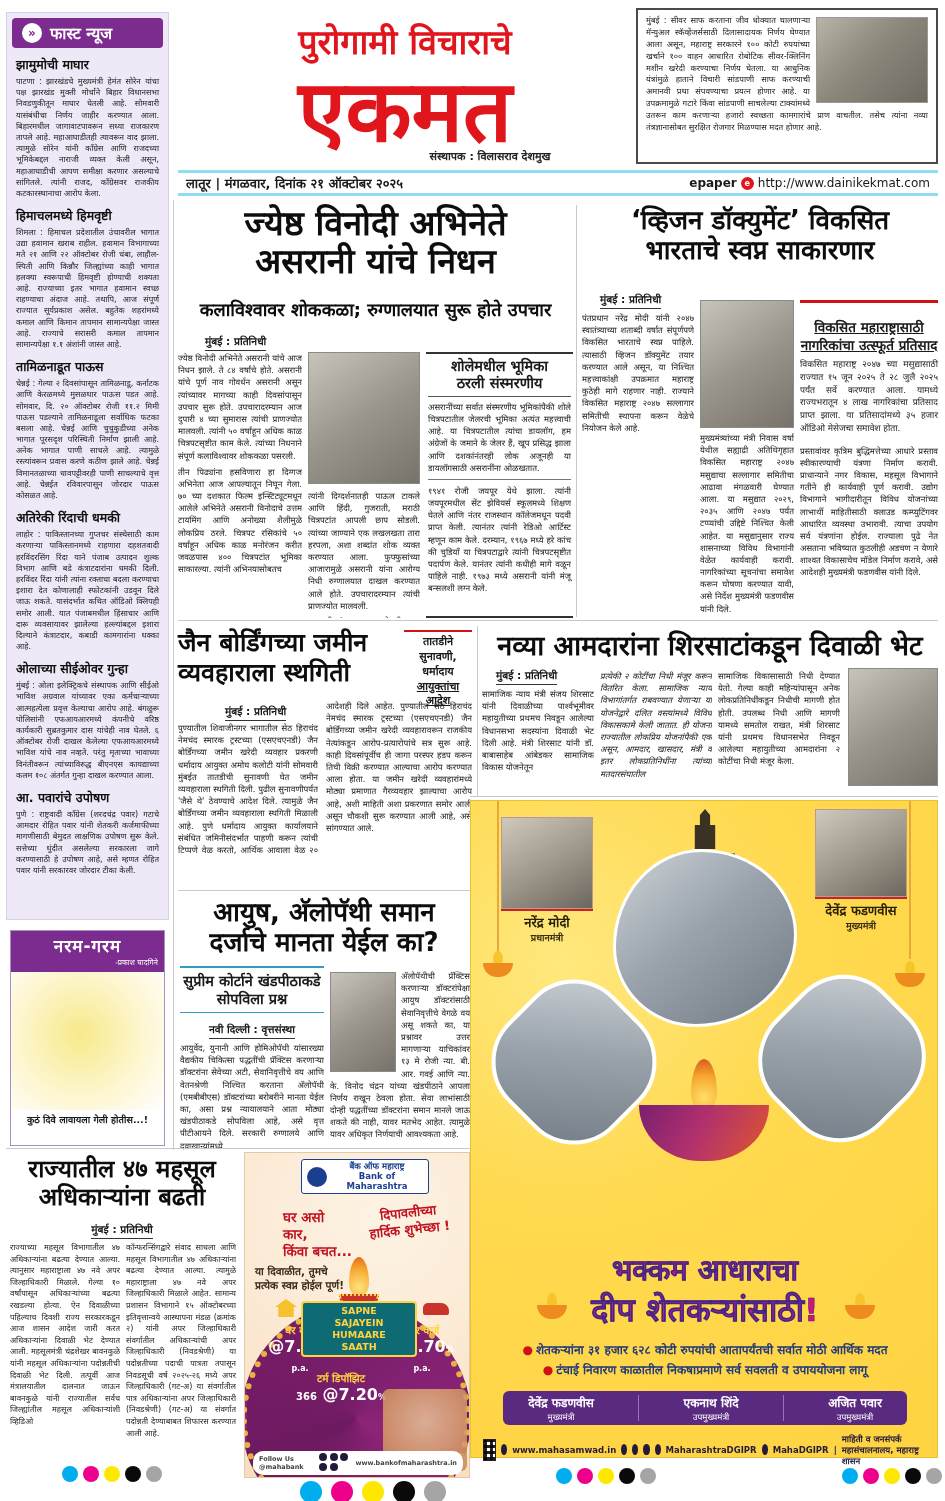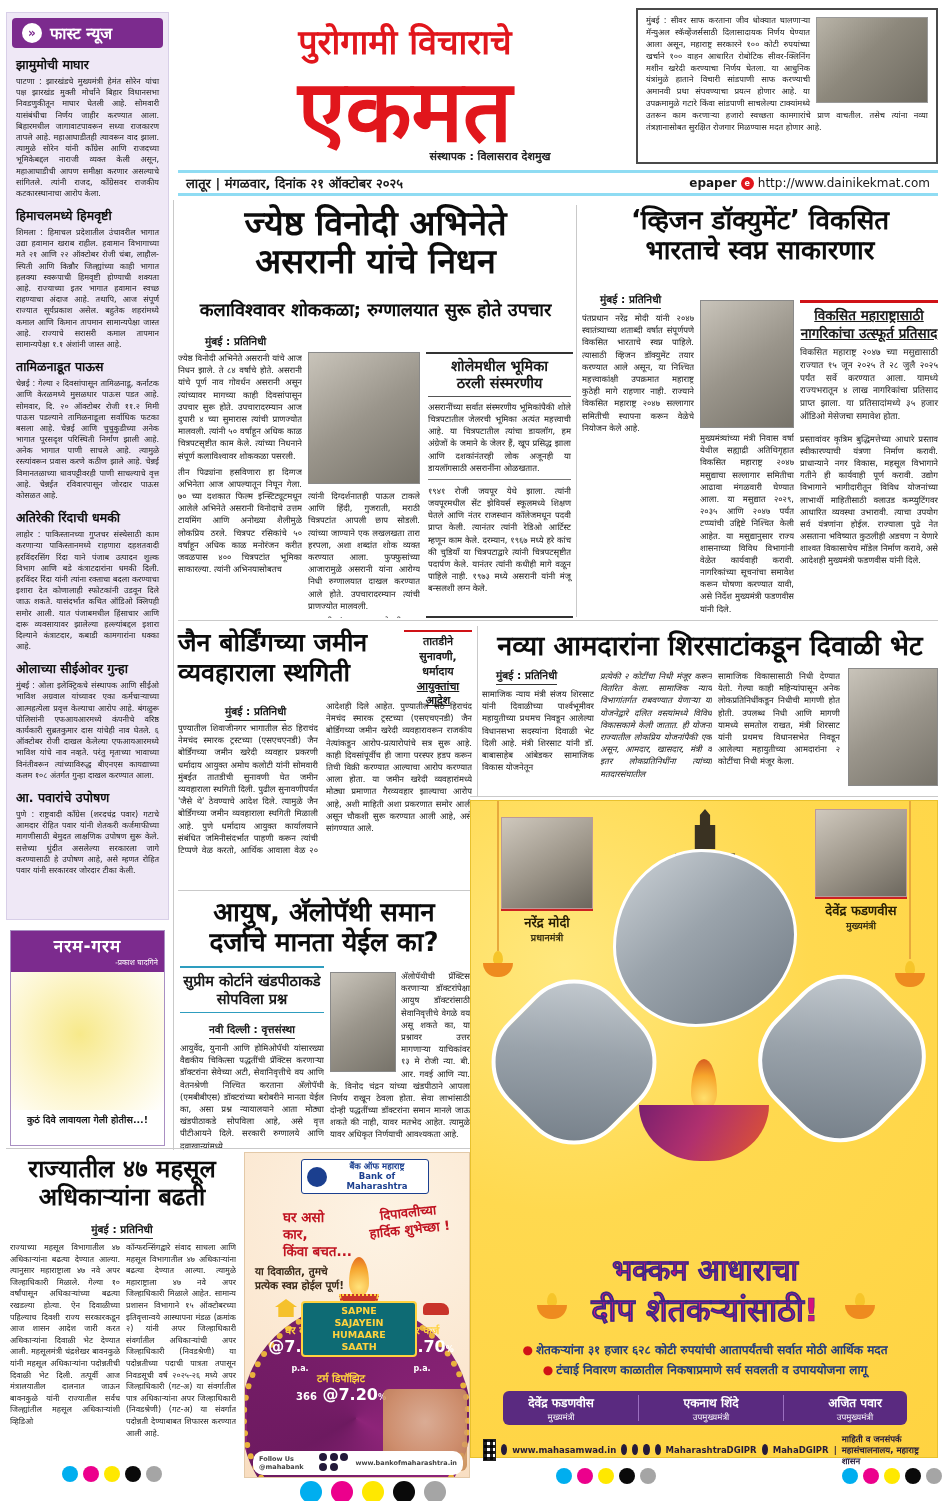--- a/index.html
+++ b/index.html
@@ -46,21 +46,21 @@
   .hl-lg{font-weight:bold;font-size:26px;line-height:1.15;text-align:center;color:#0d0d0d;}
   .hl-md{font-weight:bold;font-size:24px;line-height:1.15;text-align:center;color:#0d0d0d;}
   .subhead{font-weight:bold;font-size:18px;text-align:center;color:#0d0d0d;}
   .byline{font-weight:bold;font-size:10.5px;border-bottom:1px solid #333;display:inline-block;padding-bottom:2px;}
   .bodytxt{font-size:8.4px;line-height:1.45;color:#1c1c1c;}
   .photo{background:linear-gradient(145deg,#c9c4ba 0%,#9a958b 50%,#77736a 100%);border:1px solid #8a8a8a;}
 
   .boxed-story{border-top:2px solid #333;border-bottom:2px solid #333;padding:4px 2px;}
   .boxed-title{font-weight:bold;font-size:14.5px;text-align:center;line-height:1.2;border-bottom:1px solid #555;padding-bottom:3px;margin-bottom:4px;}
 
-  .vision-box-title{font-weight:bold;font-size:13.5px;text-align:center;line-height:1.3;border-top:3px solid #d01217;padding-top:4px;text-decoration:underline;}
+  .vision-box-title{font-weight:bold;font-size:13.5px;text-align:center;line-height:1.3;border-top:3px solid #d01217;padding-top:16px;text-decoration:underline;}
   .sidenote{border-top:2px solid #d01217;font-weight:bold;font-size:11px;line-height:1.35;text-align:center;padding-top:3px;}
   .sidenote u{text-decoration:underline;}
 
   
   .govt-ad{background:radial-gradient(circle at 20% 25%,#ffe87e 0%,#ffd94f 40%,#ffd341 100%);border:1px solid #e8c12e;}
   .emblem{width:34px;height:40px;background:#3a3222;margin:0 auto;clip-path:polygon(20% 100%,20% 40%,35% 40%,35% 15%,50% 0,65% 15%,65% 40%,80% 40%,80% 100%);}
   .emblem-label{font-weight:bold;font-size:11.5px;text-align:center;color:#2e2614;}
   .leader-photo{background:linear-gradient(150deg,#cfc8bd 0%,#9b9488 55%,#6c675e 100%);border:1px solid #b99;}
   .leader-name{font-weight:bold;font-size:13px;text-align:center;border-top:2px solid #c22;padding-top:2px;color:#2a2005;}
   .leader-title{font-size:9.5px;text-align:center;font-weight:bold;color:#3a3010;}

